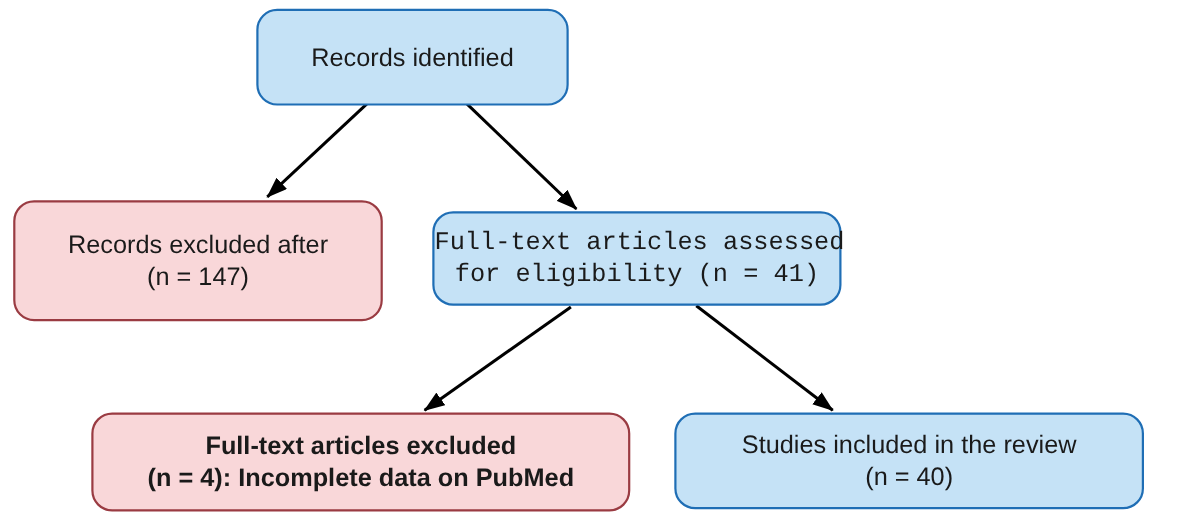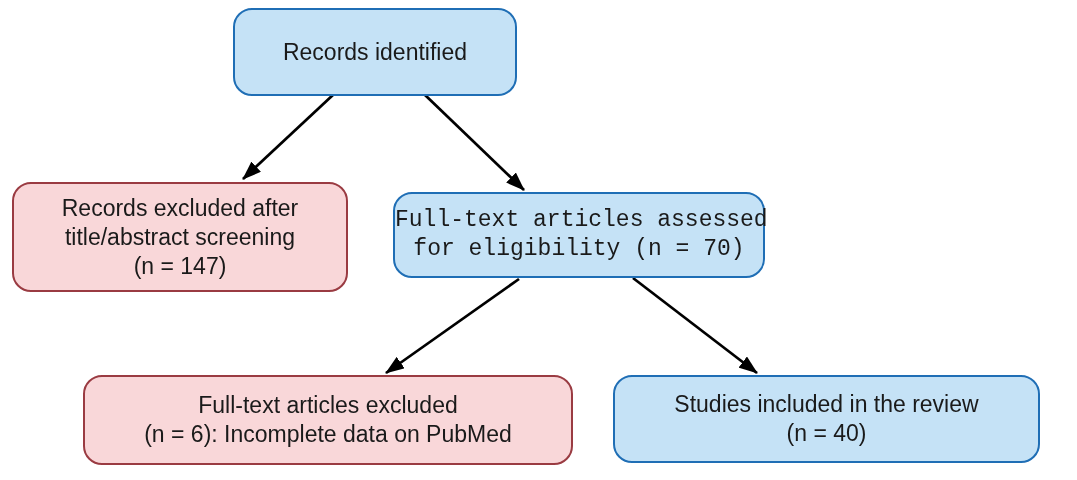--- a/index.html
+++ b/index.html
@@ -57,29 +57,28 @@
         <line x1="519" y1="279" x2="386" y2="373" stroke="#000000" stroke-width="2.75" marker-end="url(#arrowhead)"></line>
         <line x1="633" y1="278" x2="757" y2="373" stroke="#000000" stroke-width="2.75" marker-end="url(#arrowhead)"></line>
       </g>
   </svg>
   <div>
       <div class="node" style="left: 233px; top: 8px; width: 284px; height: 88px; background: rgb(197, 226, 246); border-color: rgb(31, 110, 181); color: rgb(26, 26, 26);">
         <div class="line">Records identified</div>
       </div>
       <div class="node" style="left: 12px; top: 182px; width: 336px; height: 110px; background: rgb(249, 215, 217); border-color: rgb(154, 59, 66); color: rgb(26, 26, 26);">
         <div class="line">Records excluded after</div>
-        <div class="line">title/abstract screening</div>
         <div class="line">(n = 147)</div>
       </div>
       <div class="node" style="left: 393px; top: 192px; width: 372px; height: 86px; background: rgb(197, 226, 246); border-color: rgb(31, 110, 181); color: rgb(26, 26, 26); font-family: Liberation Mono, monospace;">
         <div class="line">Full-text articles assessed</div>
-        <div class="line">for eligibility (n = 70)</div>
+        <div class="line">for eligibility (n = 41)</div>
       </div>
-      <div class="node" style="left: 83px; top: 375px; width: 490px; height: 90px; background: rgb(249, 215, 217); border-color: rgb(154, 59, 66); color: rgb(26, 26, 26);">
+      <div class="node" style="left: 83px; top: 375px; width: 490px; height: 90px; background: rgb(249, 215, 217); border-color: rgb(154, 59, 66); color: rgb(26, 26, 26); font-weight: bold;">
         <div class="line">Full-text articles excluded</div>
-        <div class="line">(n = 6): Incomplete data on PubMed</div>
+        <div class="line">(n = 4): Incomplete data on PubMed</div>
       </div>
       <div class="node" style="left: 613px; top: 375px; width: 427px; height: 88px; background: rgb(197, 226, 246); border-color: rgb(31, 110, 181); color: rgb(26, 26, 26);">
         <div class="line">Studies included in the review</div>
         <div class="line">(n = 40)</div>
       </div>
     </div>
 </div>
 
 </body></html>

